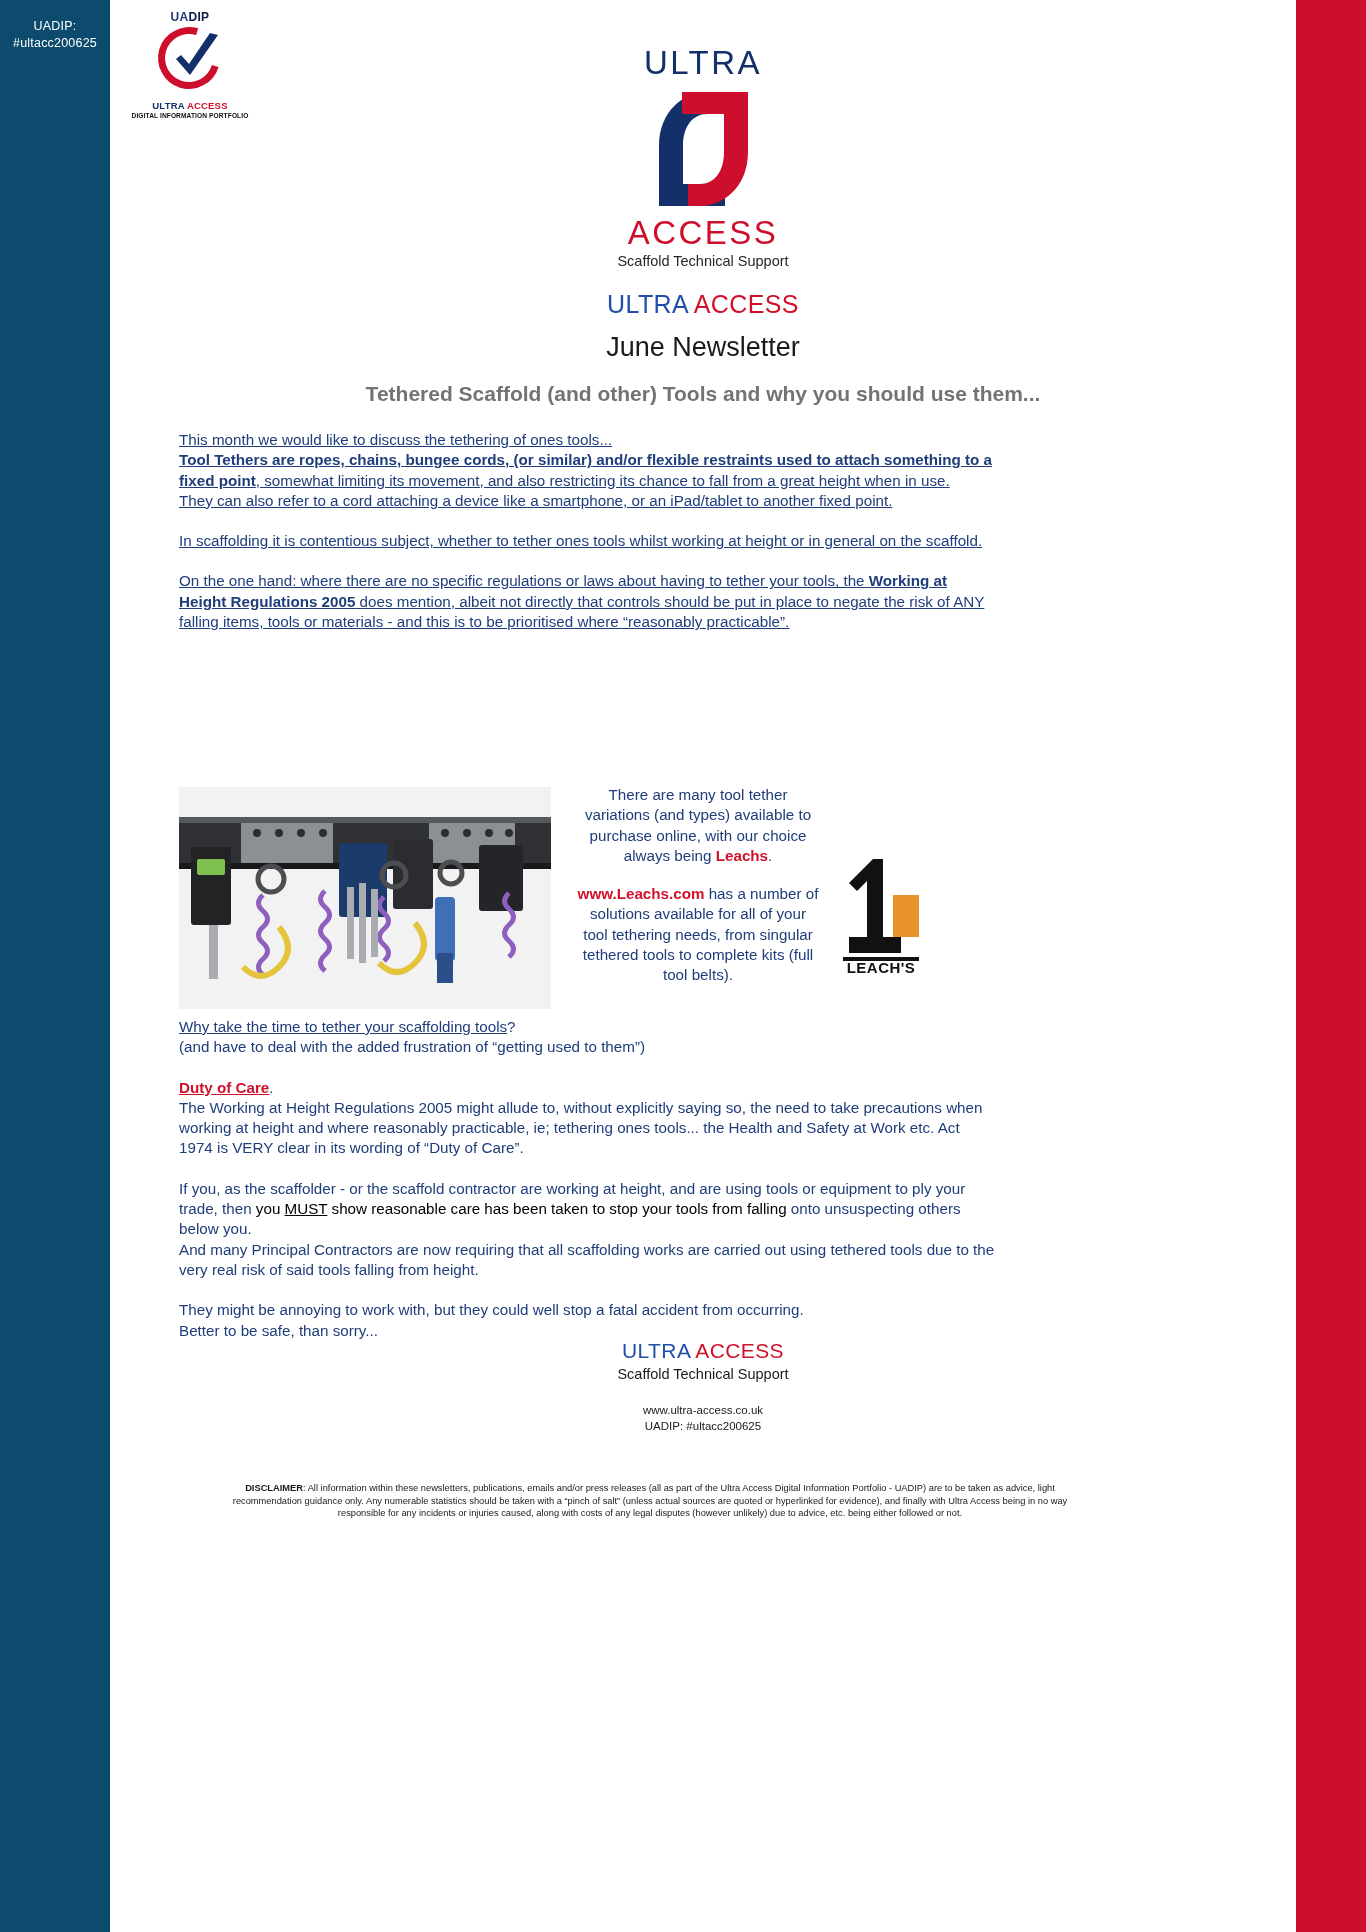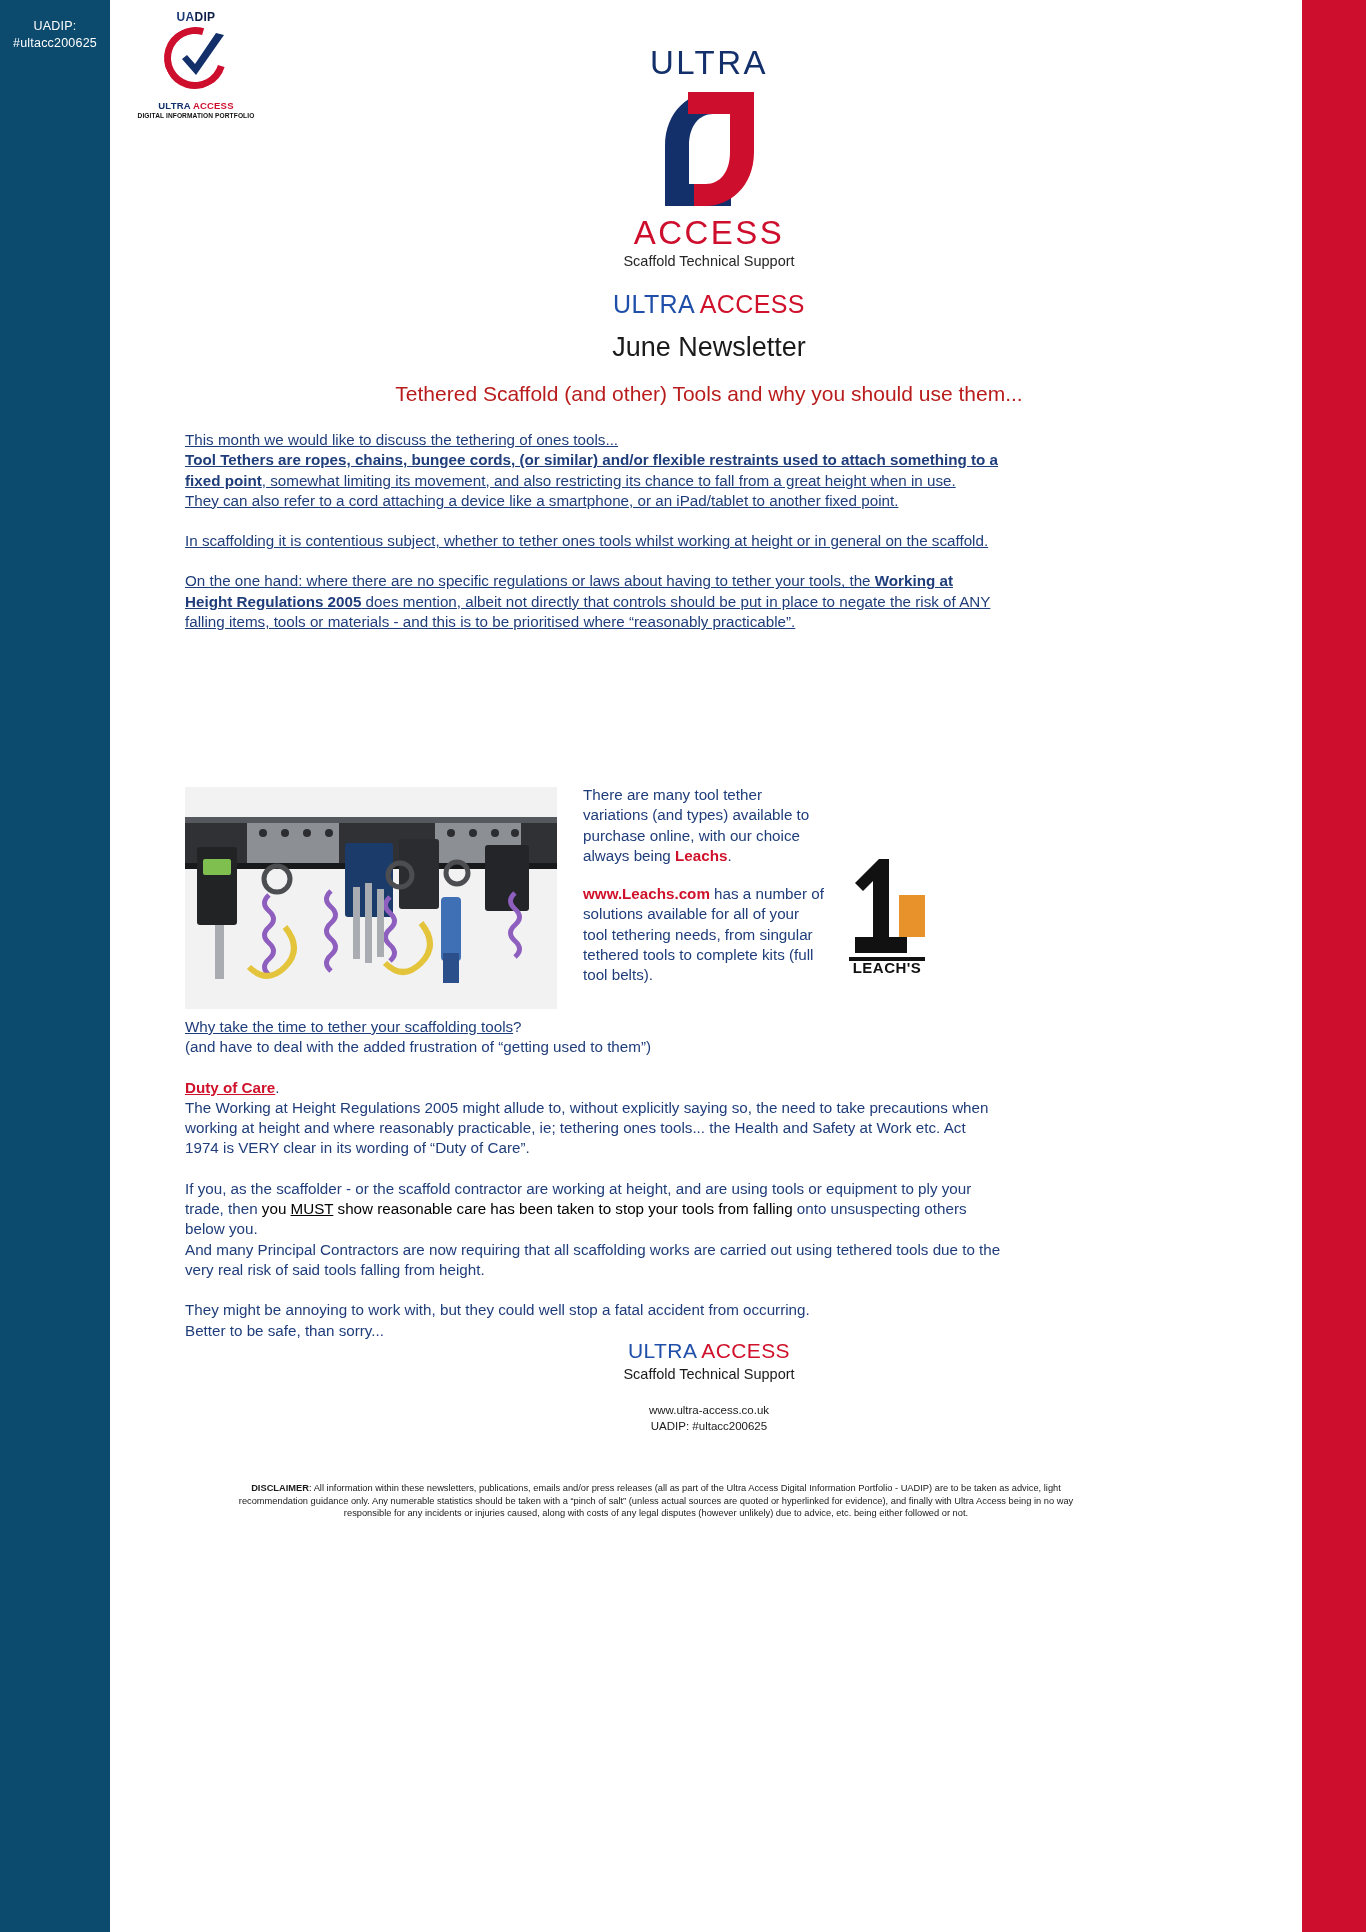--- a/index.html
+++ b/index.html
@@ -35,21 +35,21 @@
     text-align: center;
     color: #ffffff;
     font-size: 12.5px;
     line-height: 17px;
     letter-spacing: .2px;
   }
 
   
   .page {
     position: absolute;
-    left: 116px; top: 0;
+    left: 110px; top: 0;
     width: 1186px; height: 1932px;
     background: #ffffff;
   }
 
   
   .uadip-stamp {
     position: absolute;
     left: 15px; top: 10px;
     width: 130px;
     text-align: center;
@@ -147,24 +147,24 @@
   .brand-line .a { color: #d0112b; }
   .issue-title {
     font-size: 27px;
     color: #1a1a1a;
     line-height: 40px;
     margin-top: 8px;
     font-weight: 400;
   }
   .article-title {
     font-size: 21px;
-    color: #b91c1c;
+    color: #737373;
     line-height: 34px;
     margin-top: 10px;
-    font-weight: 400;
+    font-weight: 700;
   }
 
   
   .body-copy {
     position: absolute;
     left: 69px; top: 430px;
     width: 818px;
     color: #1f3d7a;
     font-size: 15.2px;
     line-height: 20.3px;
@@ -192,20 +192,21 @@
     overflow: hidden;
     border: 0;
   }
   .feature-text {
     position: absolute;
     left: 398px; top: 12px;
     width: 242px;
     color: #1f3d7a;
     font-size: 15.2px;
     line-height: 20.3px;
+    text-align: center;
   }
   .feature-text p { margin: 0; }
   .feature-text .gap { height: 18px; }
   .leachs-logo {
     position: absolute;
     left: 660px; top: 80px;
     width: 84px; height: 122px;
   }
 
   

